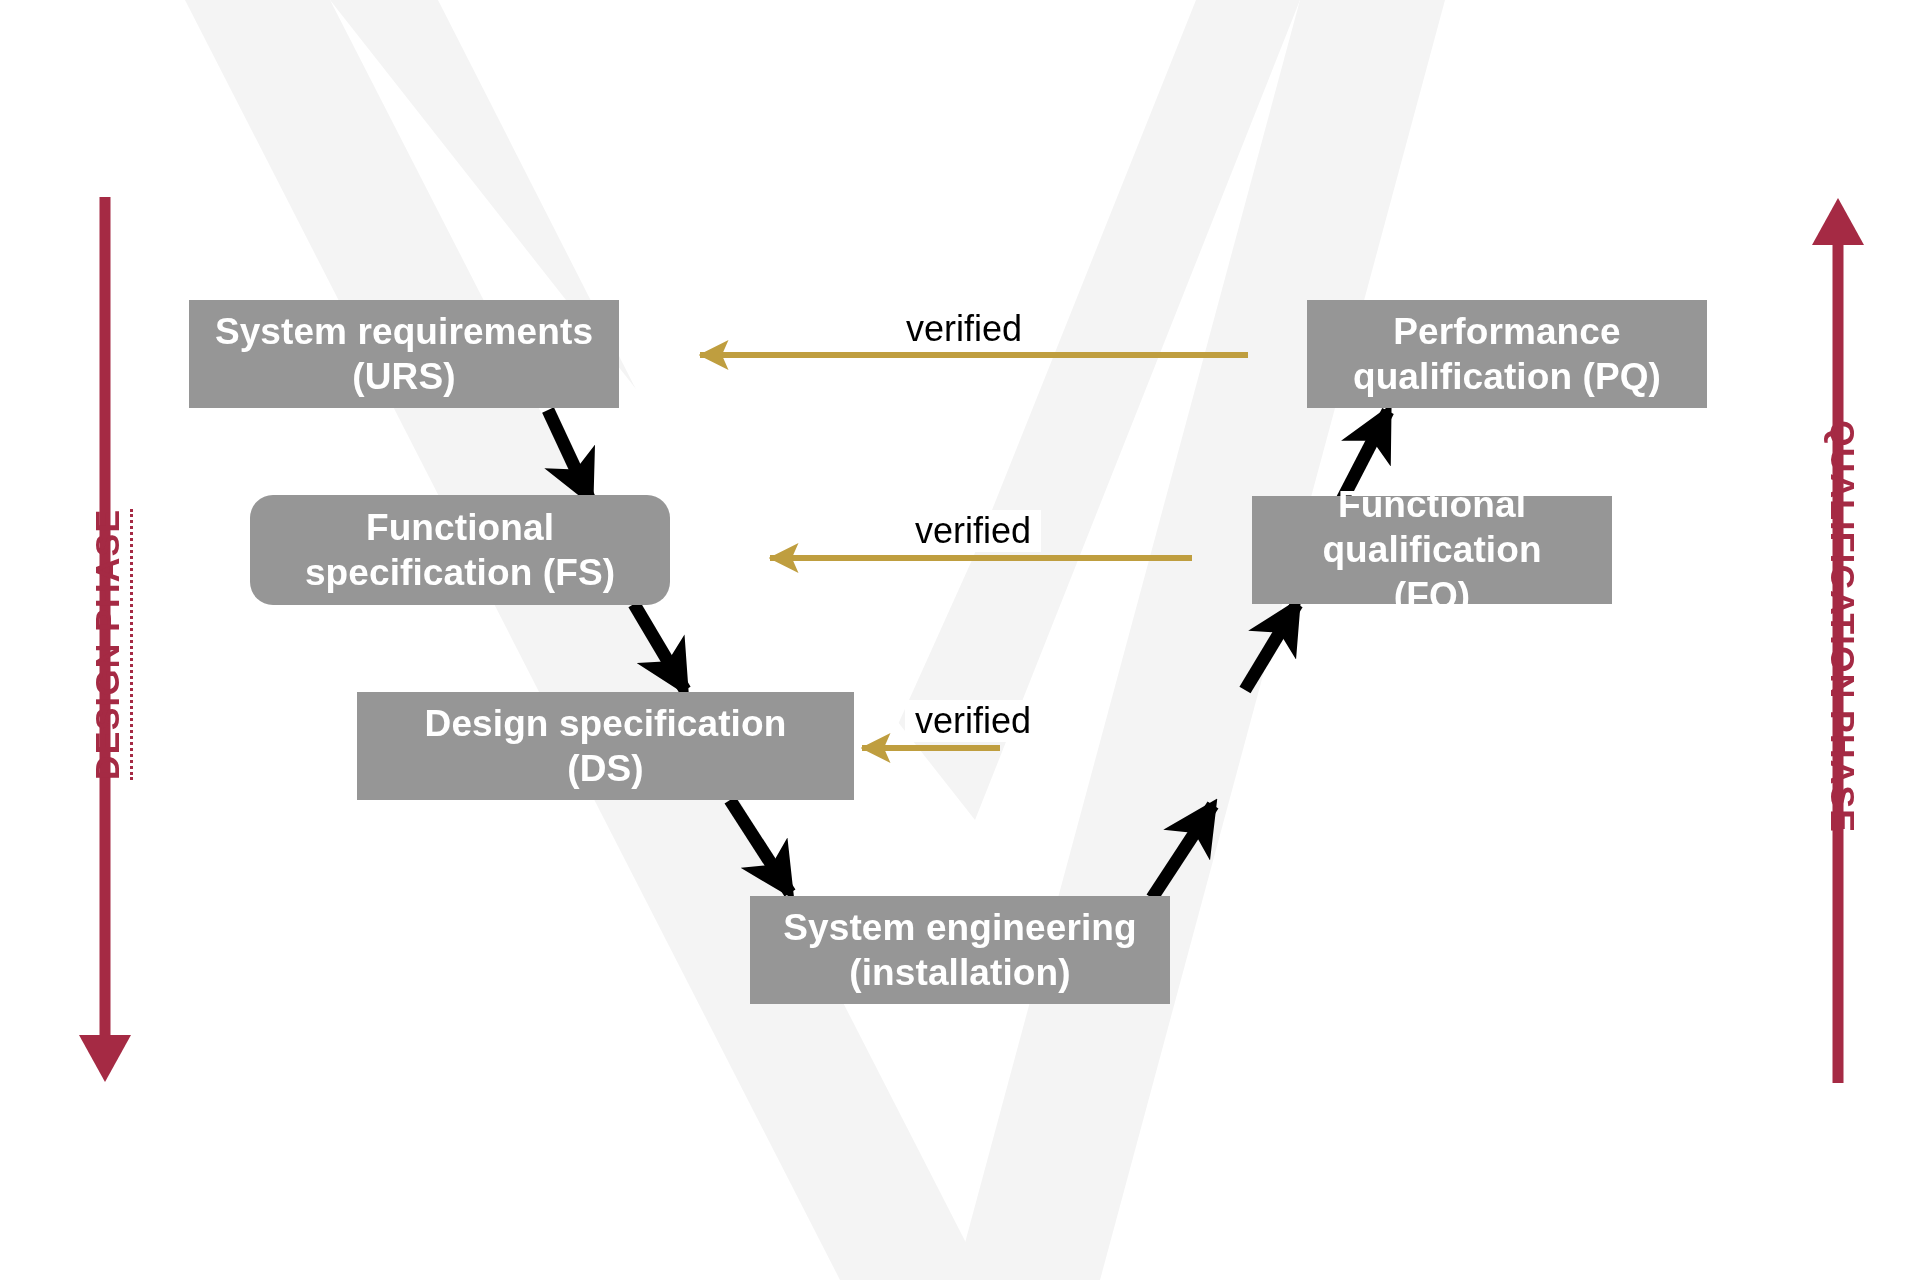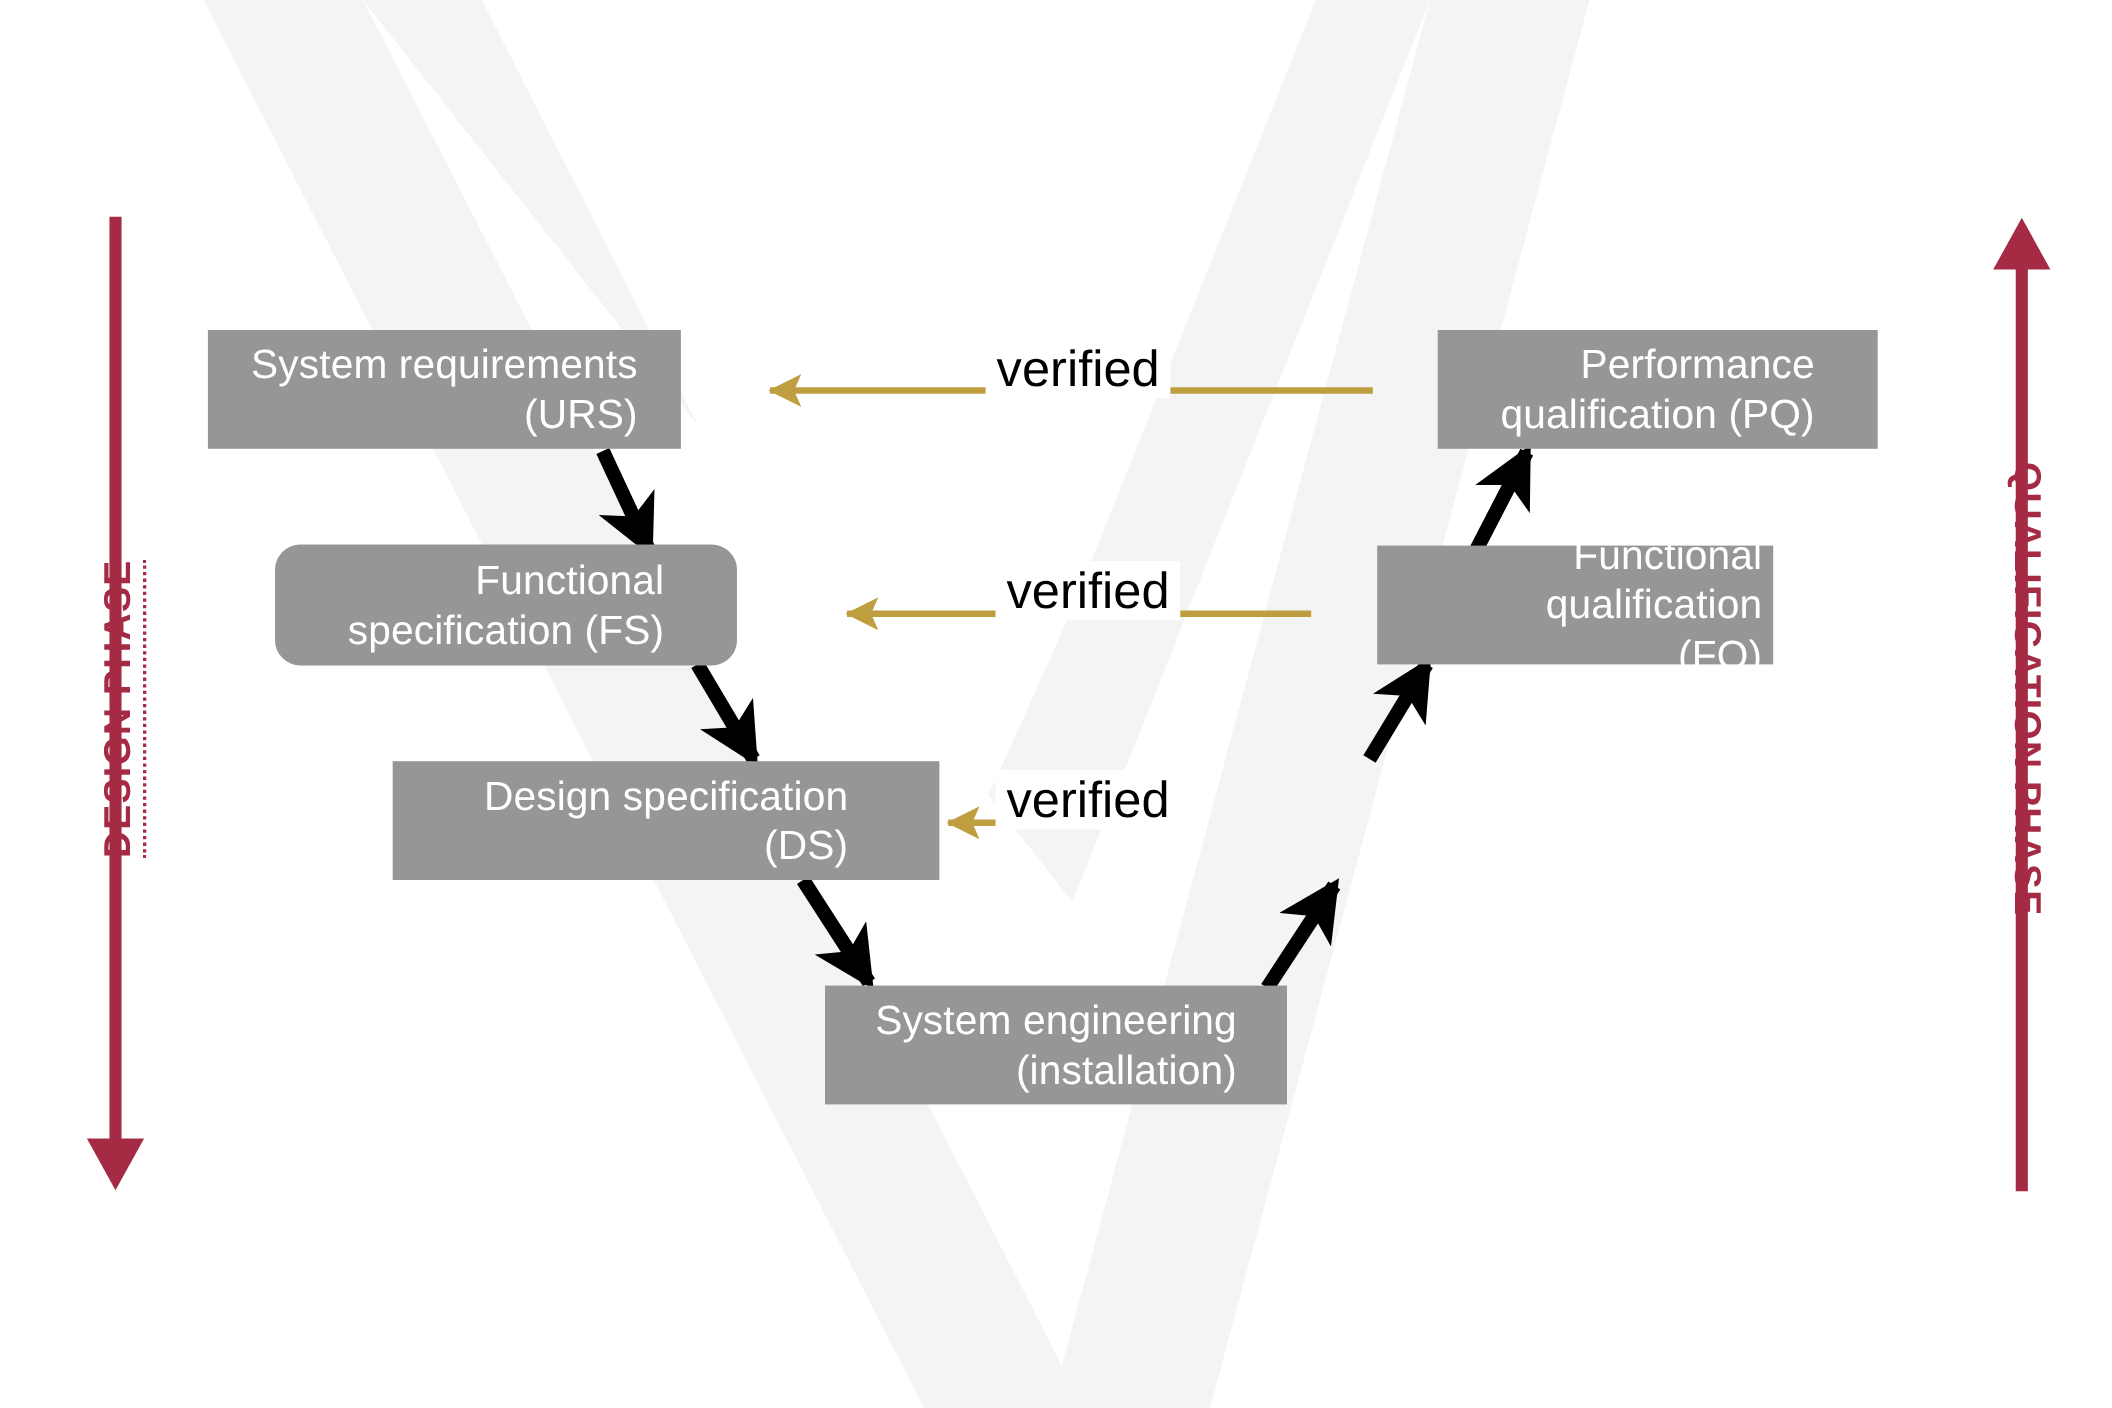--- a/index.html
+++ b/index.html
@@ -27,35 +27,35 @@
   #fg-svg { pointer-events: none; }
 
   
   .pbox {
     position: absolute;
     background: #969696;
     color: #ffffff;
     display: flex;
     align-items: center;
     justify-content: center;
-    text-align: right;
+    text-align: center;
     line-height: 1.22;
     font-size: 37px;
-    font-weight: 400;
+    font-weight: 700;
     letter-spacing: 0.1px;
     box-sizing: border-box;
     padding: 2px 10px;
     font-family: "Liberation Sans", sans-serif;
   }
   .pbox span { display: block; white-space: pre-line; }
 
   
   .vlabel {
     position: absolute;
-    font-size: 46px;
+    font-size: 36px;
     color: #000000;
     background: #ffffff;
     padding: 0 10px;
     white-space: nowrap;
     font-family: "Liberation Sans", sans-serif;
   }
 
   
   .phase-label {
     position: absolute;

